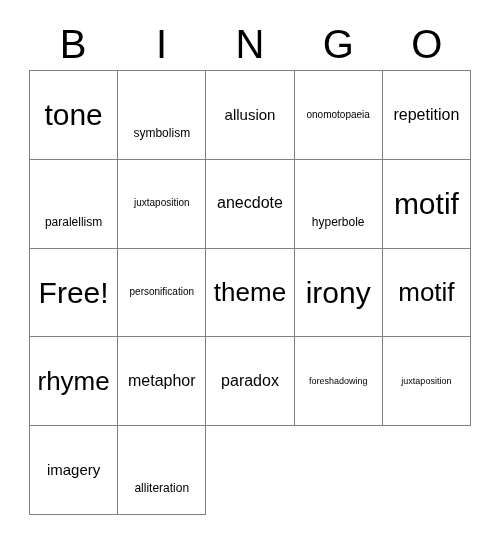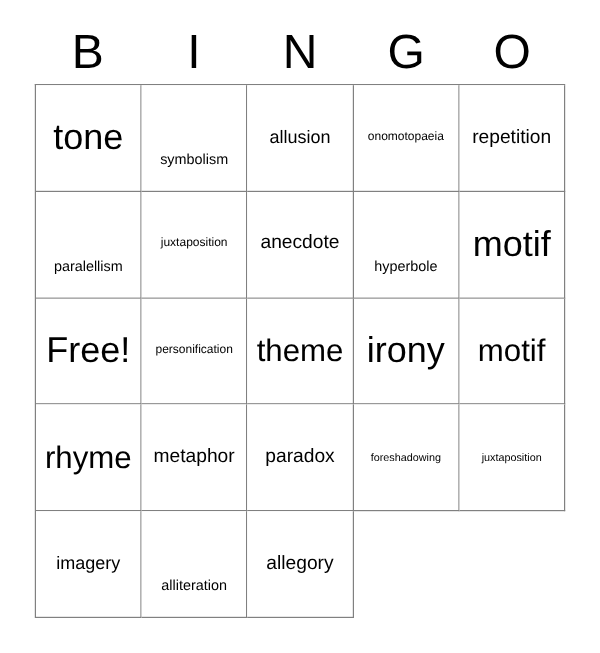--- a/index.html
+++ b/index.html
@@ -160,18 +160,15 @@
       </div>
       <div class="cell fs-xxs">
         <span class="cell-text">juxtaposition</span>
       </div>
       <div class="cell fs-lg">
         <span class="cell-text">imagery</span>
       </div>
       <div class="cell fs-sm">
         <span class="cell-text">alliteration</span>
       </div>
-      <div class="cell fs-md">
-        <span class="cell-text">allegory</span>
-      </div>
     </div>
 
 </div>
 
 </body></html>

